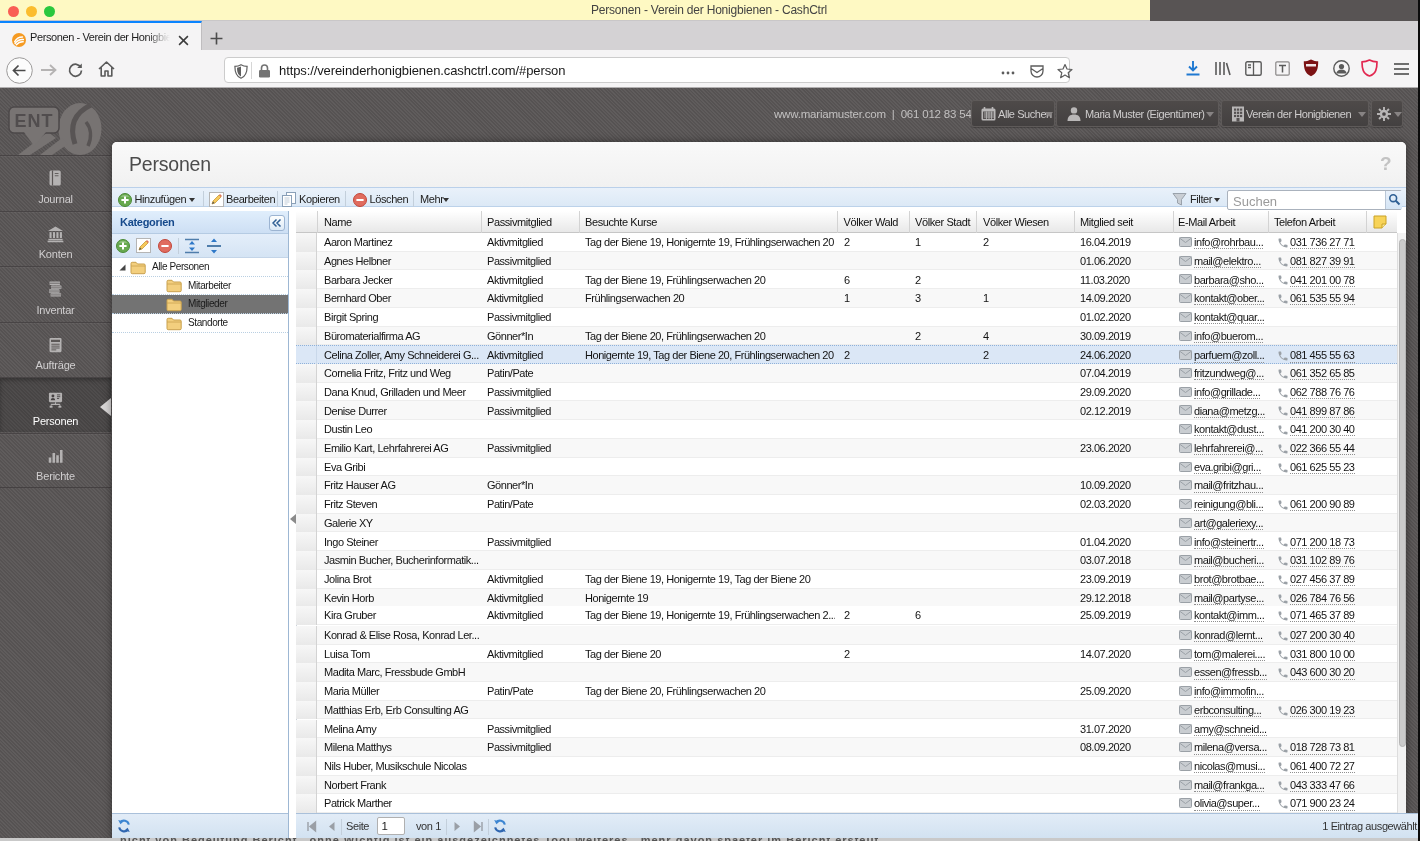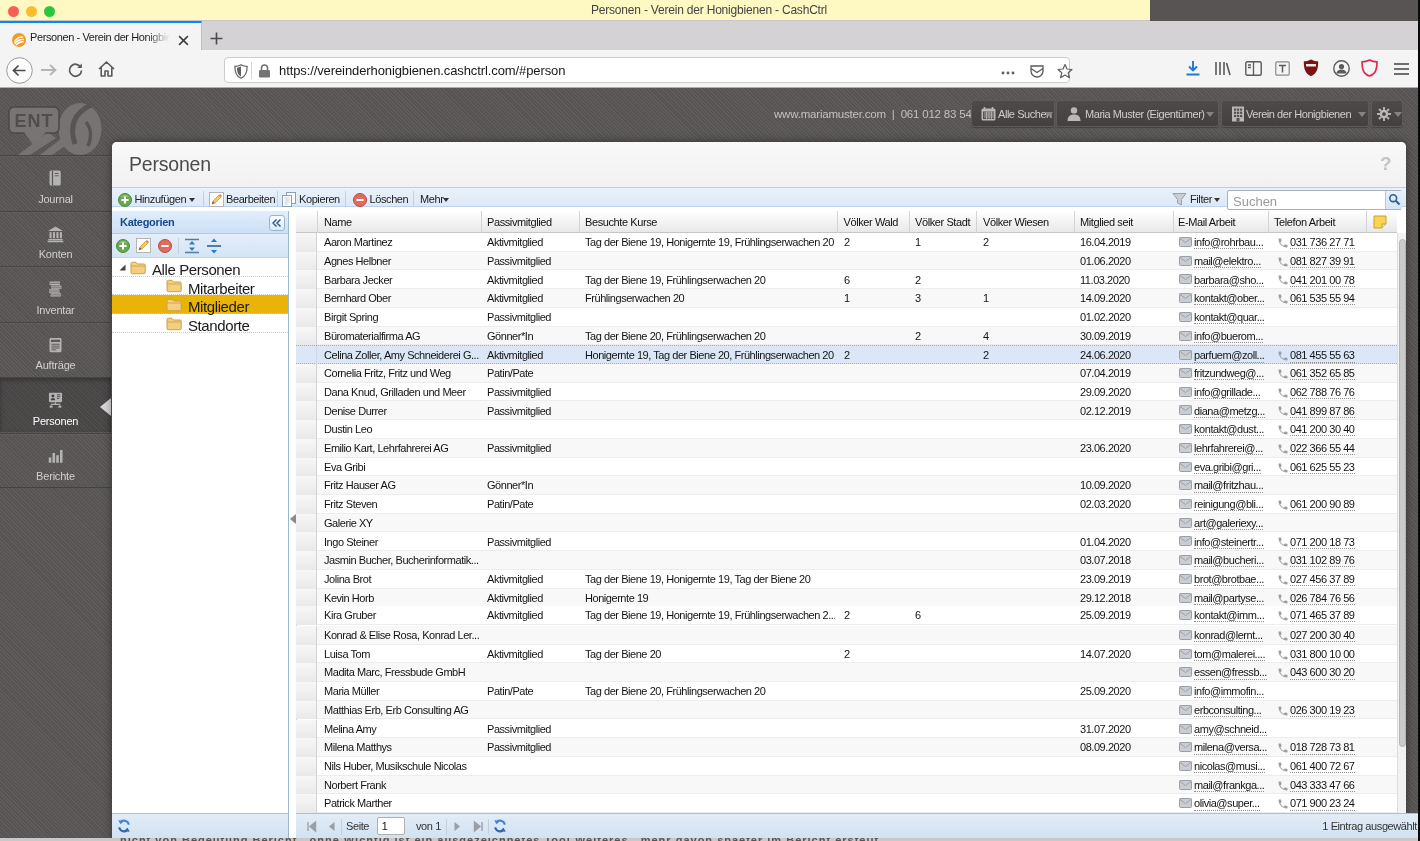--- a/index.html
+++ b/index.html
@@ -33,22 +33,22 @@
 #phead{position:absolute;left:0;top:0;width:1294px;height:45px;background:linear-gradient(#f9f9f9,#f1f1f1);border-radius:5px 5px 0 0}
 #ptitle{position:absolute;left:17px;top:11px;font-size:19.5px;letter-spacing:-0.2px;color:#4c4c4c}
 #phelp{position:absolute;left:1268px;top:11px;font-size:19px;color:#c3c3c3;font-weight:bold}
 #ptool{position:absolute;left:0;top:45px;width:1294px;height:20px;background:linear-gradient(#e9f1fa,#dce9f6);border-top:1px solid #bad0ea;border-bottom:1px solid #bcd2ea}
 .tbtxt{position:absolute;top:5px;font-size:11px;letter-spacing:-0.4px;color:#222;white-space:nowrap}
 .tsep{position:absolute;top:3px;width:1px;height:16px;background:#c3cfdb}
 #cats{position:absolute;left:0;top:69px;width:177px;height:627px;background:#fff;border-right:1px solid #9db7d3}
 #cathead{position:absolute;left:0;top:0;width:176px;height:23px;background:linear-gradient(#e0eefc,#cddff4);border-bottom:1px solid #b5cbe3}
 #cathead b{position:absolute;left:8px;top:5px;font-size:11px;letter-spacing:-0.3px;color:#15498b}
 #catbar{position:absolute;left:0;top:23px;width:176px;height:24px;background:linear-gradient(#e4eefa,#d5e4f4);border-bottom:1px solid #c4d5e8}
-.trow{position:absolute;left:0;width:176px;height:18.7px;border-bottom:1px dotted #b9cfe2;font-size:15px;letter-spacing:-0.4px;color:#1a1a1a}
-.trow.sel{background:#eab308}
+.trow{position:absolute;left:0;width:176px;height:18.7px;border-bottom:1px dotted #b9cfe2;font-size:10px;letter-spacing:-0.4px;color:#1a1a1a}
+.trow.sel{background:#737373}
 .trow .txt{position:absolute;top:3px}
 #catfoot{position:absolute;left:0;top:602px;width:176px;height:25px;background:linear-gradient(#e2ecf7,#d2e2f1);border-top:1px solid #a9c0da}
 #split{position:absolute;left:289px;top:211px;width:7px;height:627px;background:#eef3f9}
 #grid{position:absolute;left:184px;top:69px;width:1110px;height:627px;background:#fff}
 #ghead{position:absolute;left:0;top:0;width:1101px;height:22px;background:linear-gradient(#ffffff,#e8e8e8);border-bottom:1px solid #c6c6c6}
 .hc{position:absolute;top:4.5px;font-size:11px;letter-spacing:-0.4px;color:#111;white-space:nowrap}
 .hsep{position:absolute;top:0;width:1px;height:22px;background:#d3d3d3}
 #gbody{position:absolute;left:0;top:22px;width:1101px;height:580px;overflow:hidden}
 .grow{position:absolute;left:0;width:1101px;border-bottom:1px solid #ededed;background:#fff}
 .grow.alt{background:#f8f8f8}
@@ -873,21 +873,21 @@
 <div class="ncell"></div>
 <div class="gc" style="left:28px;width:155px">Nils Huber, Musikschule Nicolas</div>
 <svg class="ic" style="left:883px;top:4px" width="13" height="10" viewBox="0 0 13 10">
               <rect x="0.5" y="0.5" width="12" height="9" rx="1" fill="#c9cdd1" stroke="#9aa0a6" stroke-width="1"></rect>
               <path d="M0.5 1 L6.5 5.5 L12.5 1" fill="none" stroke="#9aa0a6" stroke-width="1"></path>
             </svg>
 <div class="gc lnk" style="left:898px;width:72px">nicolas@musi...</div>
 <svg class="ic" style="left:981px;top:4px" width="12" height="12" viewBox="0 0 24 24">
               <path fill="#9aa0a6" d="M6.6 10.8c1.4 2.8 3.8 5.1 6.6 6.6l2.2-2.2c.3-.3.7-.4 1-.2 1.1.4 2.3.6 3.6.6.6 0 1 .4 1 1V20c0 .6-.4 1-1 1C10.6 21 3 13.4 3 4c0-.6.4-1 1-1h3.5c.6 0 1 .4 1 1 0 1.2.2 2.4.6 3.6.1.3 0 .7-.2 1l-2.3 2.2z"></path>
             </svg>
-<div class="gc lnk" style="left:994px;width:74px">061 400 72 67</div>
+<div class="gc lnk" style="left:994px;width:74px">061 400 72 27</div>
 </div>
 <div class="grow alt" style="top:542.6px;height:18.71px">
 <div class="ncell"></div>
 <div class="gc" style="left:28px;width:155px">Norbert Frank</div>
 <svg class="ic" style="left:883px;top:4px" width="13" height="10" viewBox="0 0 13 10">
               <rect x="0.5" y="0.5" width="12" height="9" rx="1" fill="#c9cdd1" stroke="#9aa0a6" stroke-width="1"></rect>
               <path d="M0.5 1 L6.5 5.5 L12.5 1" fill="none" stroke="#9aa0a6" stroke-width="1"></path>
             </svg>
 <div class="gc lnk" style="left:898px;width:72px">mail@frankga...</div>
 <svg class="ic" style="left:981px;top:4px" width="12" height="12" viewBox="0 0 24 24">

